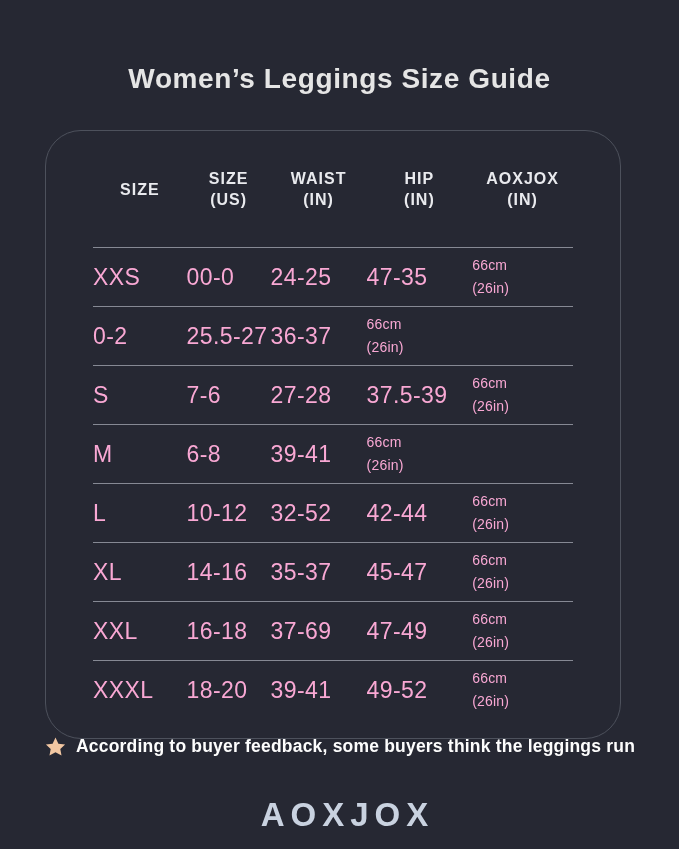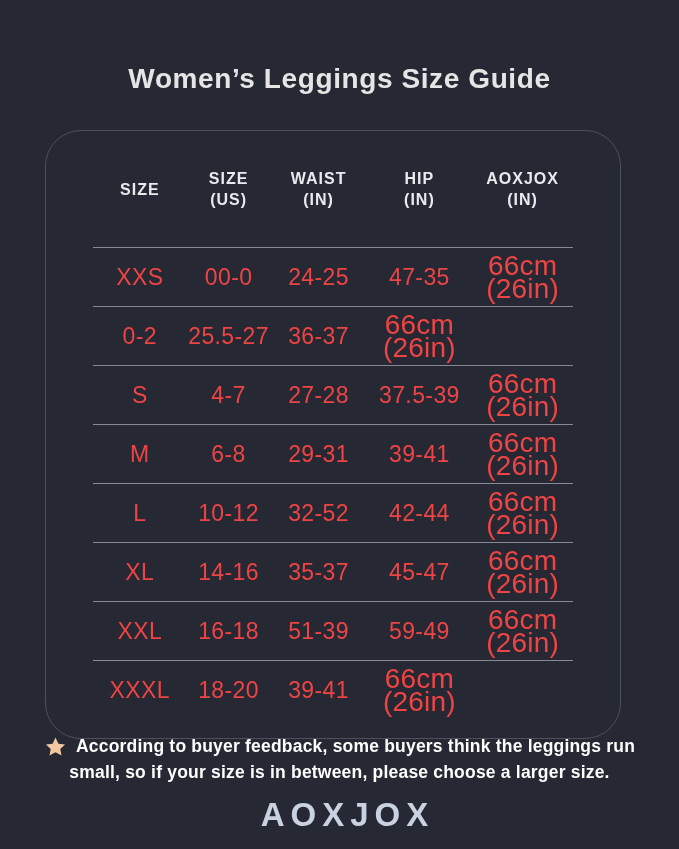--- a/index.html
+++ b/index.html
@@ -28,24 +28,24 @@
     grid-template-columns:19.5% 17.5% 20% 22% 21%;
     align-items:center;
   }
   .thead{height:116px;}
   .th{
     text-align:center;color:#e9eaee;
     font-weight:700;font-size:16px;letter-spacing:1px;line-height:21px;
   }
   .row{height:58px;border-top:1px solid #868994;}
   .td{
-    text-align:center;color:#ef4444;
+    color:#f9a8d4;
     font-size:23px;font-weight:500;letter-spacing:0.4px;
   }
-  .td.inseam{font-size:28px;line-height:23px;letter-spacing:0.2px;}
+  .td.inseam{font-size:14px;line-height:23px;letter-spacing:0.2px;}
   .note{
     position:absolute;top:733px;left:0;width:100%;
     color:#fdfdfd;font-weight:700;font-size:17.5px;line-height:26px;
     text-align:center;letter-spacing:0.2px;
   }
   .note-line1{display:flex;justify-content:center;align-items:center;gap:9px;}
   .star{width:23px;height:23px;flex:0 0 auto;}
   .logo{
     position:absolute;top:796px;left:0;width:100%;
     text-align:center;color:#c9d2e0;
@@ -100,32 +100,31 @@
           <div class="td">0-2</div>
           <div class="td">25.5-27</div>
           <div class="td">36-37</div>
           <div class="td inseam">
             <div>66cm</div>
             <div>(26in)</div>
           </div>
         </div>
           <div class="row">
           <div class="td">S</div>
-          <div class="td">4-7</div>
+          <div class="td">7-6</div>
           <div class="td">27-28</div>
           <div class="td">37.5-39</div>
           <div class="td inseam">
             <div>66cm</div>
             <div>(26in)</div>
           </div>
         </div>
           <div class="row">
           <div class="td">M</div>
           <div class="td">6-8</div>
-          <div class="td">29-31</div>
           <div class="td">39-41</div>
           <div class="td inseam">
             <div>66cm</div>
             <div>(26in)</div>
           </div>
         </div>
           <div class="row">
           <div class="td">L</div>
           <div class="td">10-12</div>
           <div class="td">32-52</div>
@@ -141,46 +140,46 @@
           <div class="td">35-37</div>
           <div class="td">45-47</div>
           <div class="td inseam">
             <div>66cm</div>
             <div>(26in)</div>
           </div>
         </div>
           <div class="row">
           <div class="td">XXL</div>
           <div class="td">16-18</div>
-          <div class="td">51-39</div>
-          <div class="td">59-49</div>
+          <div class="td">37-69</div>
+          <div class="td">47-49</div>
           <div class="td inseam">
             <div>66cm</div>
             <div>(26in)</div>
           </div>
         </div>
           <div class="row">
           <div class="td">XXXL</div>
           <div class="td">18-20</div>
           <div class="td">39-41</div>
+          <div class="td">49-52</div>
           <div class="td inseam">
             <div>66cm</div>
             <div>(26in)</div>
           </div>
         </div>
         </div>
 
     </div>
   </div>
 
   <div class="note">
     <div class="note-line1">
       <svg class="star" viewBox="0 0 24 24" aria-hidden="true">
         <polygon points="12,2.5 15,9 22,9.8 17,14.6 18.3,21.5 12,18 5.7,21.5 7,14.6 2,9.8 9,9" stroke-width="2" stroke-linejoin="round" fill="#f2c7a2"></polygon>
       </svg>
       <span>According to buyer feedback, some buyers think the leggings run</span>
     </div>
-    <div>small, so if your size is in between, please choose a larger size.</div>
   </div>
 
   <div class="logo" style="color: rgb(201, 210, 224);">AOXJOX</div>
 
 </div>
 
 </body></html>

